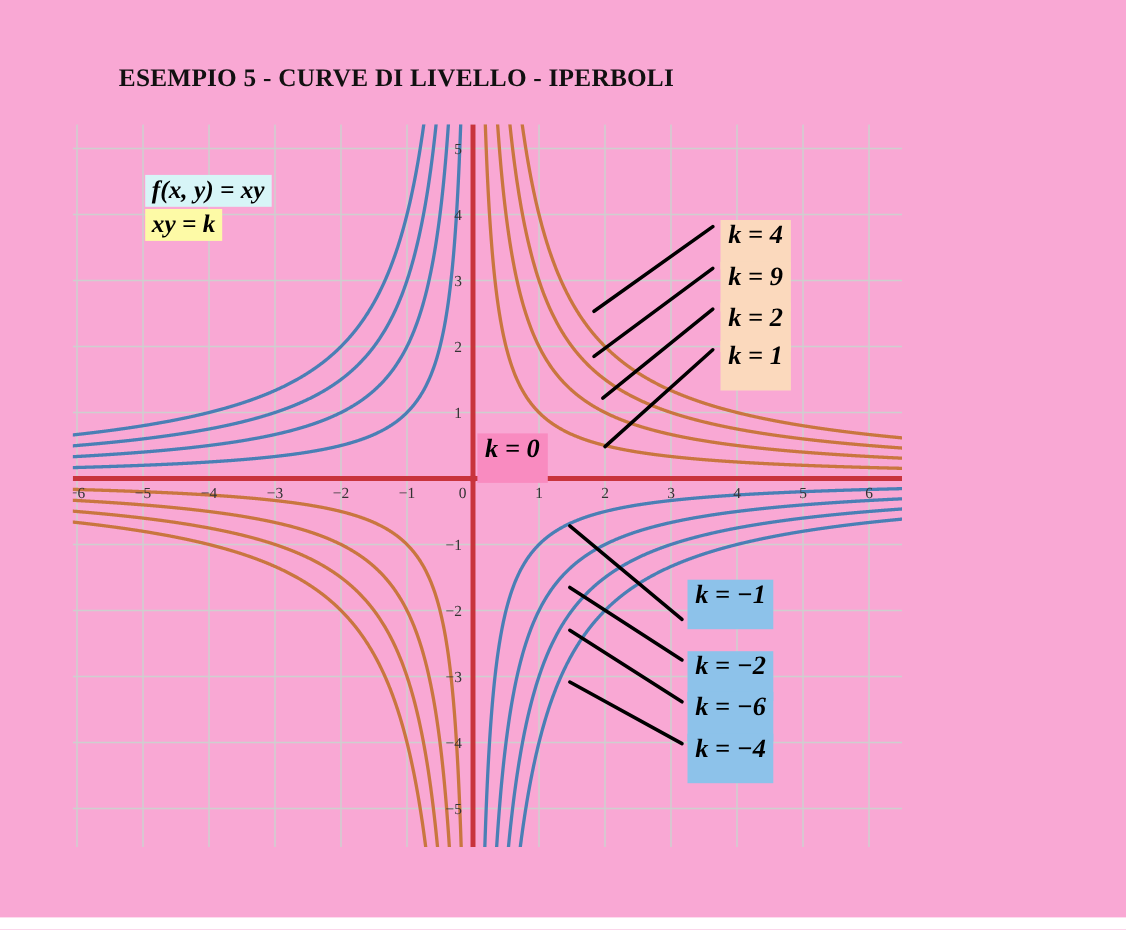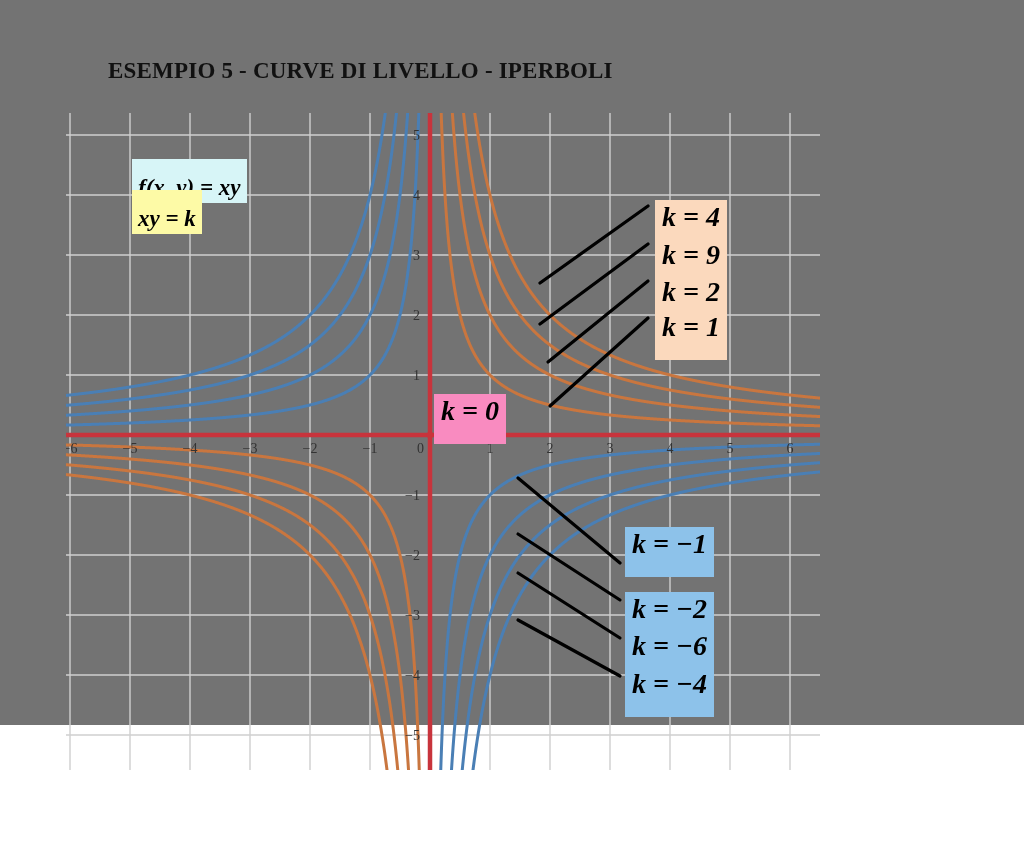--- a/index.html
+++ b/index.html
@@ -1,43 +1,43 @@
 <!DOCTYPE html>
 <html><head>
 <meta charset="utf-8">
 <style>
   html,body{margin:0;padding:0;}
   body{width:1024px;height:845px;background:#ffffff;font-family:"Liberation Sans",sans-serif;overflow:hidden;position:relative;}
-  #page{position:absolute;left:0;top:0;width:1024px;height:725px;background:#737373;}
+  #page{position:absolute;left:0;top:0;width:1024px;height:834px;background:#f9a8d4;}
 
   #chart-title{
     position:absolute;left:108px;top:58px;
     font-family:"Liberation Serif",serif;
     font-weight:bold;font-size:23px;letter-spacing:.2px;color:#111;
     white-space:nowrap;
   }
 
   #plot-wrap{position:absolute;left:66px;top:113px;width:754px;height:657px;overflow:hidden;}
   #plot-svg{position:absolute;left:0;top:0;}
 
   .eqbox{
     position:absolute;
     font-family:"Liberation Serif",serif;
     font-weight:bold;font-style:italic;
     font-size:23px;color:#000;
-    padding:16px 6px 2px 6px;white-space:nowrap;line-height:1.12;
+    padding:1px 6px 2px 6px;white-space:nowrap;line-height:1.12;
   }
   #eq-f{left:132px;top:159px;background:#d7f5f7;}
   #eq-k{left:132px;top:190px;background:#fdfaa6;}
 
   .klabel{
     position:absolute;
     font-family:"Liberation Serif",serif;
     font-weight:bold;font-style:italic;
-    font-size:28px;color:#000;
+    font-size:24px;color:#000;
     padding:0px 7px 16px 7px;white-space:nowrap;line-height:1.22;
   }
   .klabel.pos{background:#fbd9bd;}
   .klabel.neg{background:#8dc2ea;}
   .klabel.zero{background:#f98bc0;}
 
   #kp4{left:655px;top:200px;}
   #kp3{left:655px;top:238px;}
   #kp2{left:655px;top:275px;}
   #kp1{left:655px;top:310px;}

